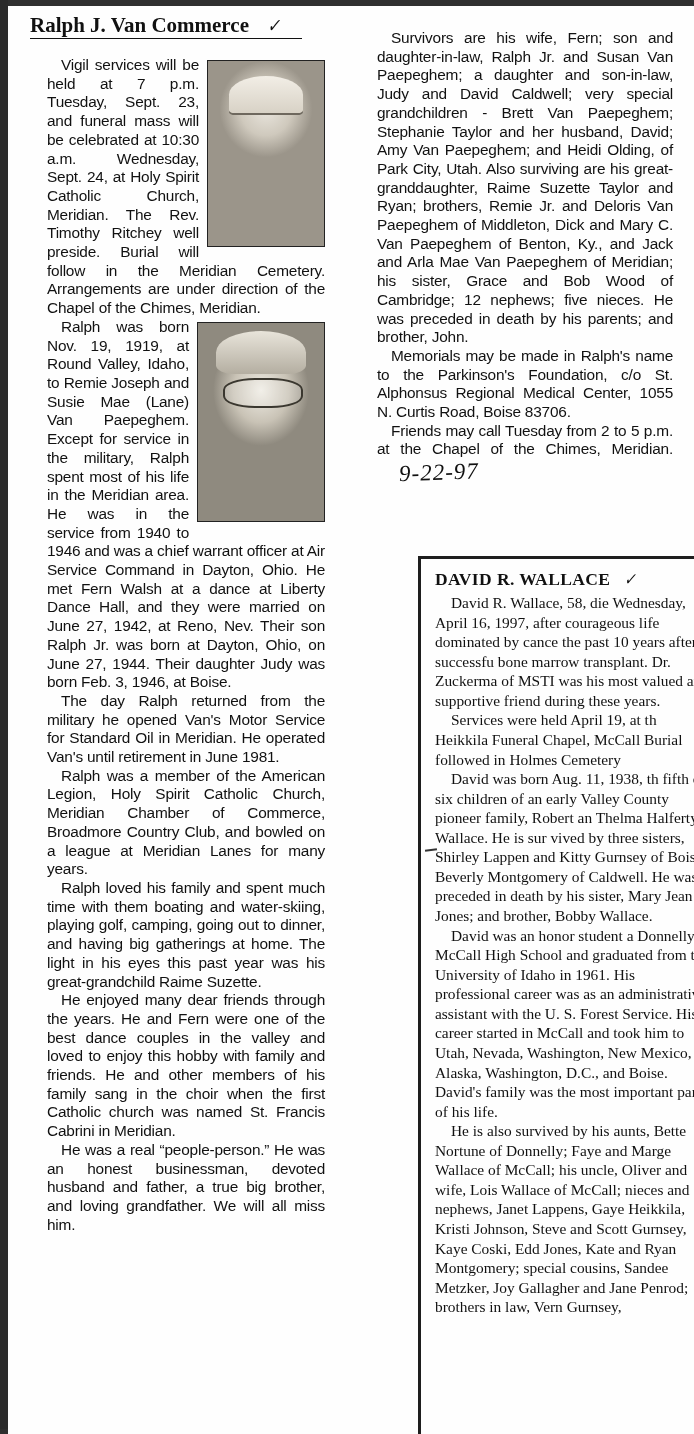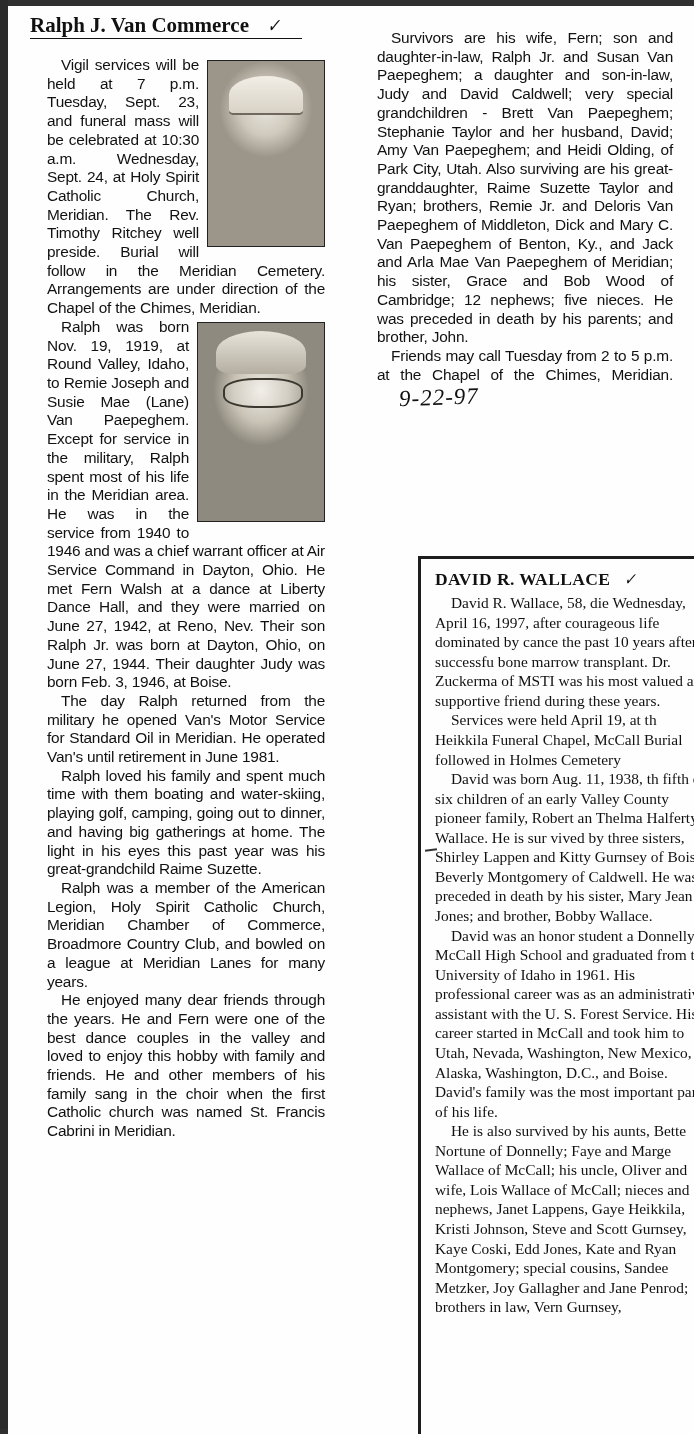--- a/index.html
+++ b/index.html
@@ -235,29 +235,31 @@
       <div class="body-text">
 
         <div class="photo photo-1 portrait-a"></div>
 
         <p>Vigil services will be held at 7 p.m. Tuesday, Sept. 23, and funeral mass will be celebrated at 10:30 a.m. Wednesday, Sept. 24, at Holy Spirit Catholic Church, Meridian. The Rev. Timothy Ritchey well preside. Burial will follow in the Meridian Cemetery. Arrangements are under direction of the Chapel of the Chimes, Meridian.</p>
 
         <div class="photo photo-2 portrait-b"></div>
 
         <p>Ralph was born Nov. 19, 1919, at Round Valley, Idaho, to Remie Joseph and Susie Mae (Lane) Van Paepeghem. Except for service in the military, Ralph spent most of his life in the Meridian area. He was in the service from 1940 to 1946 and was a chief warrant officer at Air Service Command in Dayton, Ohio. He met Fern Walsh at a dance at Liberty Dance Hall, and they were married on June 27, 1942, at Reno, Nev. Their son Ralph Jr. was born at Dayton, Ohio, on June 27, 1944. Their daughter Judy was born Feb. 3, 1946, at Boise.</p>
         <p>The day Ralph returned from the military he opened Van's Motor Service for Standard Oil in Meridian. He operated Van's until retirement in June 1981.</p>
+        <p>Ralph was a member of the American Legion, Holy Spirit Catholic Church, Meridian Chamber of Commerce, Broadmore Country Club, and bowled on a league at Meridian Lanes for many years.</p>
         <p>Ralph loved his family and spent much time with them boating and water-skiing, playing golf, camping, going out to dinner, and having big gatherings at home. The light in his eyes this past year was his great-grandchild Raime Suzette.</p>
-        <p>Ralph was a member of the American Legion, Holy Spirit Catholic Church, Meridian Chamber of Commerce, Broadmore Country Club, and bowled on a league at Meridian Lanes for many years.</p>
         <p>He enjoyed many dear friends through the years. He and Fern were one of the best dance couples in the valley and loved to enjoy this hobby with family and friends. He and other members of his family sang in the choir when the first Catholic church was named St. Francis Cabrini in Meridian.</p>
+        <p>He was a real “people-person.” He was an honest businessman, devoted husband and father, a true big brother, and loving grandfather. We will all miss him.</p>
       </div>
     </div>
 
     <div class="col-right-top">
       <div class="body-text">
         <p>Survivors are his wife, Fern; son and daughter-in-law, Ralph Jr. and Susan Van Paepeghem; a daughter and son-in-law, Judy and David Caldwell; very special grandchildren - Brett Van Paepeghem; Stephanie Taylor and her husband, David; Amy Van Paepeghem; and Heidi Olding, of Park City, Utah. Also surviving are his great-granddaughter, Raime Suzette Taylor and Ryan; brothers, Remie Jr. and Deloris Van Paepeghem of Middleton, Dick and Mary C. Van Paepeghem of Benton, Ky., and Jack and Arla Mae Van Paepeghem of Meridian; his sister, Grace and Bob Wood of Cambridge; 12 nephews; five nieces. He was preceded in death by his parents; and brother, John.</p>
+        <p>Memorials may be made in Ralph's name to the Parkinson's Foundation, c/o St. Alphonsus Regional Medical Center, 1055 N. Curtis Road, Boise 83706.</p>
         <p><span>Friends may call Tuesday from 2 to 5 p.m. at the Chapel of the Chimes, Meridian.</span><span class="handwrite">9-22-97</span></p>
       </div>
     </div>
 
   </div>
 
   <div class="clip-2">
     <div class="clip-2-inner">
       <div class="headline2">
         <span>DAVID R. WALLACE</span><span class="tick2">✓</span>

